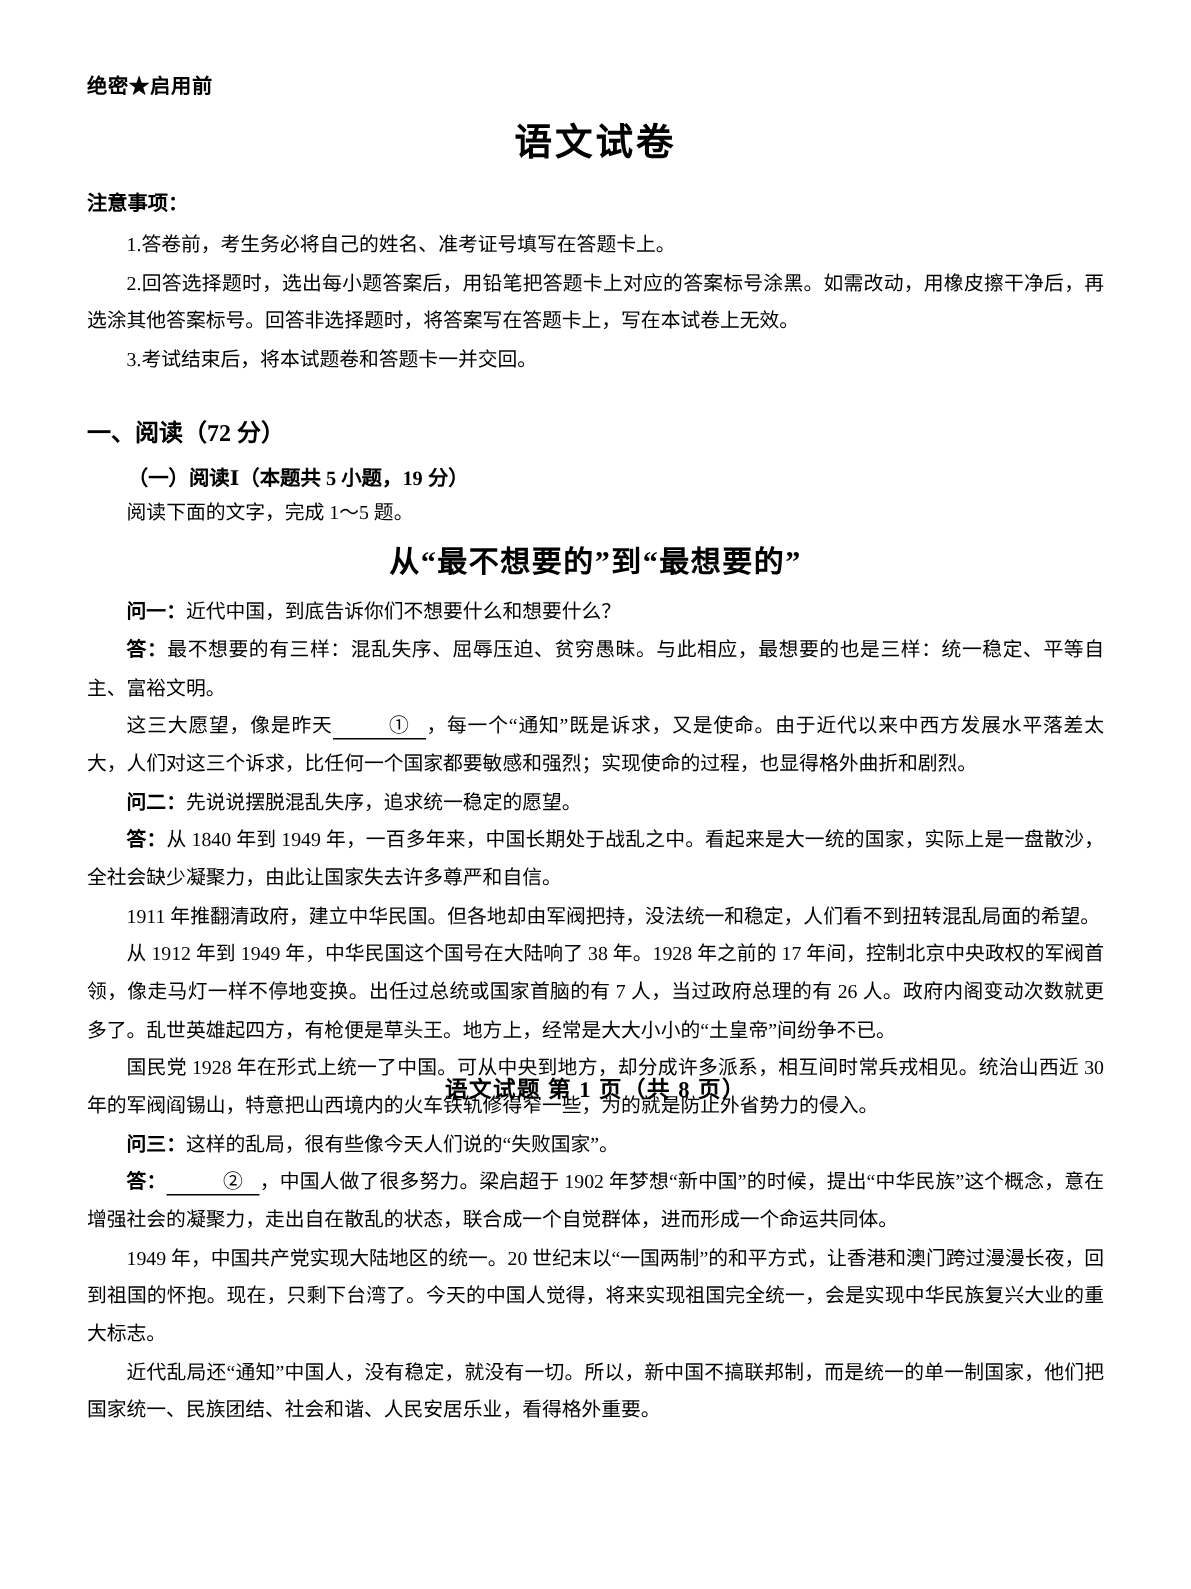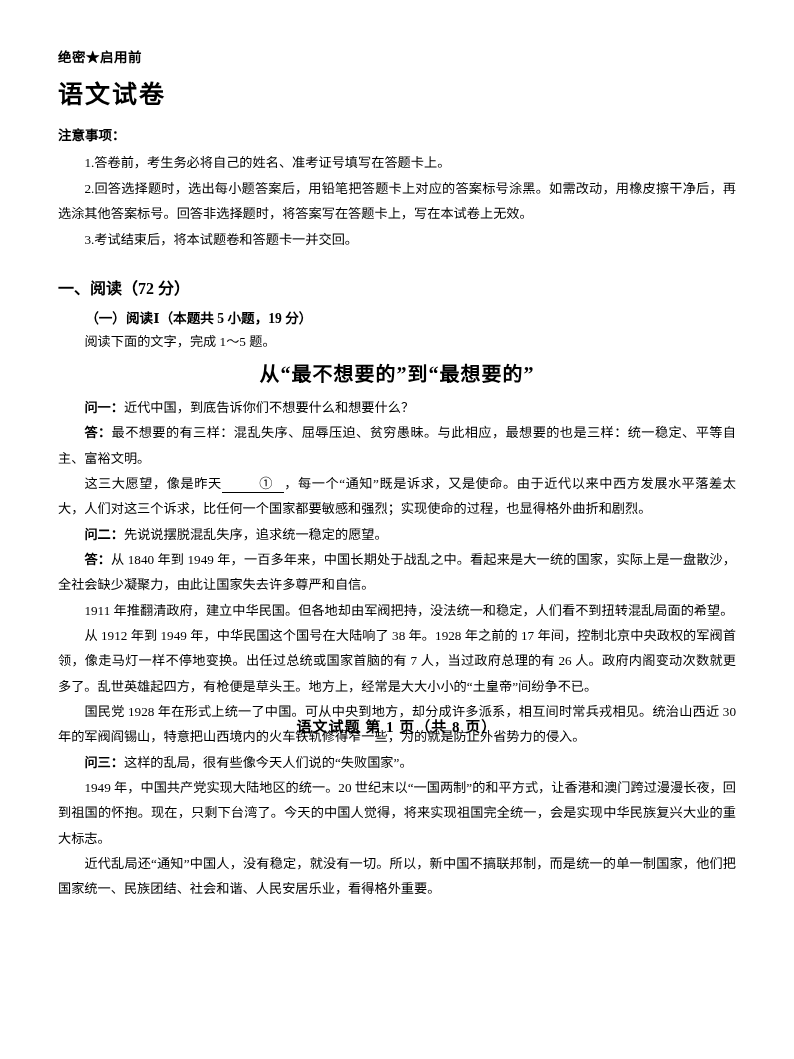--- a/index.html
+++ b/index.html
@@ -22,21 +22,21 @@
     box-sizing: border-box;
     padding: 46px 58px 0 58px;
   }
   .secret-line {
     font-size: 13.5px;
     font-weight: bold;
     letter-spacing: 0.5px;
     margin: 0 0 2px 0;
   }
   .doc-title {
-    text-align: left;
+    text-align: center;
     font-size: 25px;
     font-weight: bold;
     letter-spacing: 2px;
     margin: 8px 0 14px 0;
   }
   .notice-heading {
     font-size: 13.5px;
     font-weight: bold;
     margin: 6px 0 6px 0;
   }
@@ -127,18 +127,19 @@
   <p class="para"><span class="qa-label">问二：</span><span>先说说摆脱混乱失序，追求统一稳定的愿望。</span></p>
 
   <p class="para"><span class="qa-label">答：</span><span>从 1840 年到 1949 年，一百多年来，中国长期处于战乱之中。看起来是大一统的国家，实际上是一盘散沙，全社会缺少凝聚力，由此让国家失去许多尊严和自信。</span></p>
 
   <p class="para">1911 年推翻清政府，建立中华民国。但各地却由军阀把持，没法统一和稳定，人们看不到扭转混乱局面的希望。</p>
   <p class="para">从 1912 年到 1949 年，中华民国这个国号在大陆响了 38 年。1928 年之前的 17 年间，控制北京中央政权的军阀首领，像走马灯一样不停地变换。出任过总统或国家首脑的有 7 人，当过政府总理的有 26 人。政府内阁变动次数就更多了。乱世英雄起四方，有枪便是草头王。地方上，经常是大大小小的“土皇帝”间纷争不已。</p>
   <p class="para">国民党 1928 年在形式上统一了中国。可从中央到地方，却分成许多派系，相互间时常兵戎相见。统治山西近 30 年的军阀阎锡山，特意把山西境内的火车铁轨修得窄一些，为的就是防止外省势力的侵入。</p>
 
   <p class="para"><span class="qa-label">问三：</span><span>这样的乱局，很有些像今天人们说的“失败国家”。</span></p>
 
+  <p class="para"><span class="qa-label">答：</span><span class="blank">②</span><span>，中国人做了很多努力。梁启超于 1902 年梦想“新中国”的时候，提出“中华民族”这个概念，意在增强社会的凝聚力，走出自在散乱的状态，联合成一个自觉群体，进而形成一个命运共同体。</span></p>
 
   <p class="para">1949 年，中国共产党实现大陆地区的统一。20 世纪末以“一国两制”的和平方式，让香港和澳门跨过漫漫长夜，回到祖国的怀抱。现在，只剩下台湾了。今天的中国人觉得，将来实现祖国完全统一，会是实现中华民族复兴大业的重大标志。</p>
   <p class="para">近代乱局还“通知”中国人，没有稳定，就没有一切。所以，新中国不搞联邦制，而是统一的单一制国家，他们把国家统一、民族团结、社会和谐、人民安居乐业，看得格外重要。</p>
 
   <div class="footer">语文试题 第 1 页（共 8 页）</div>
 </div>
 
 </body></html>

